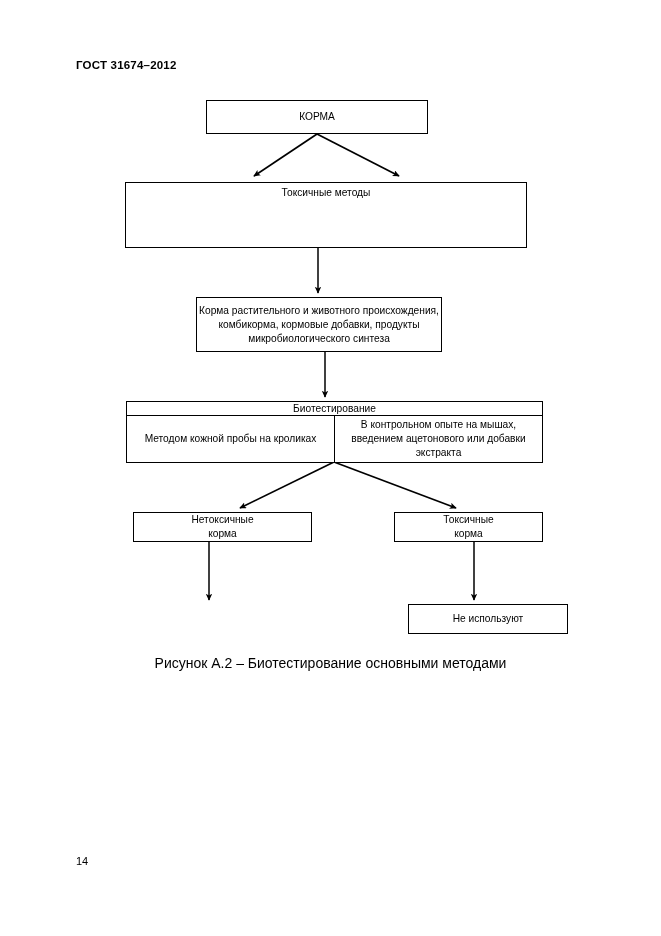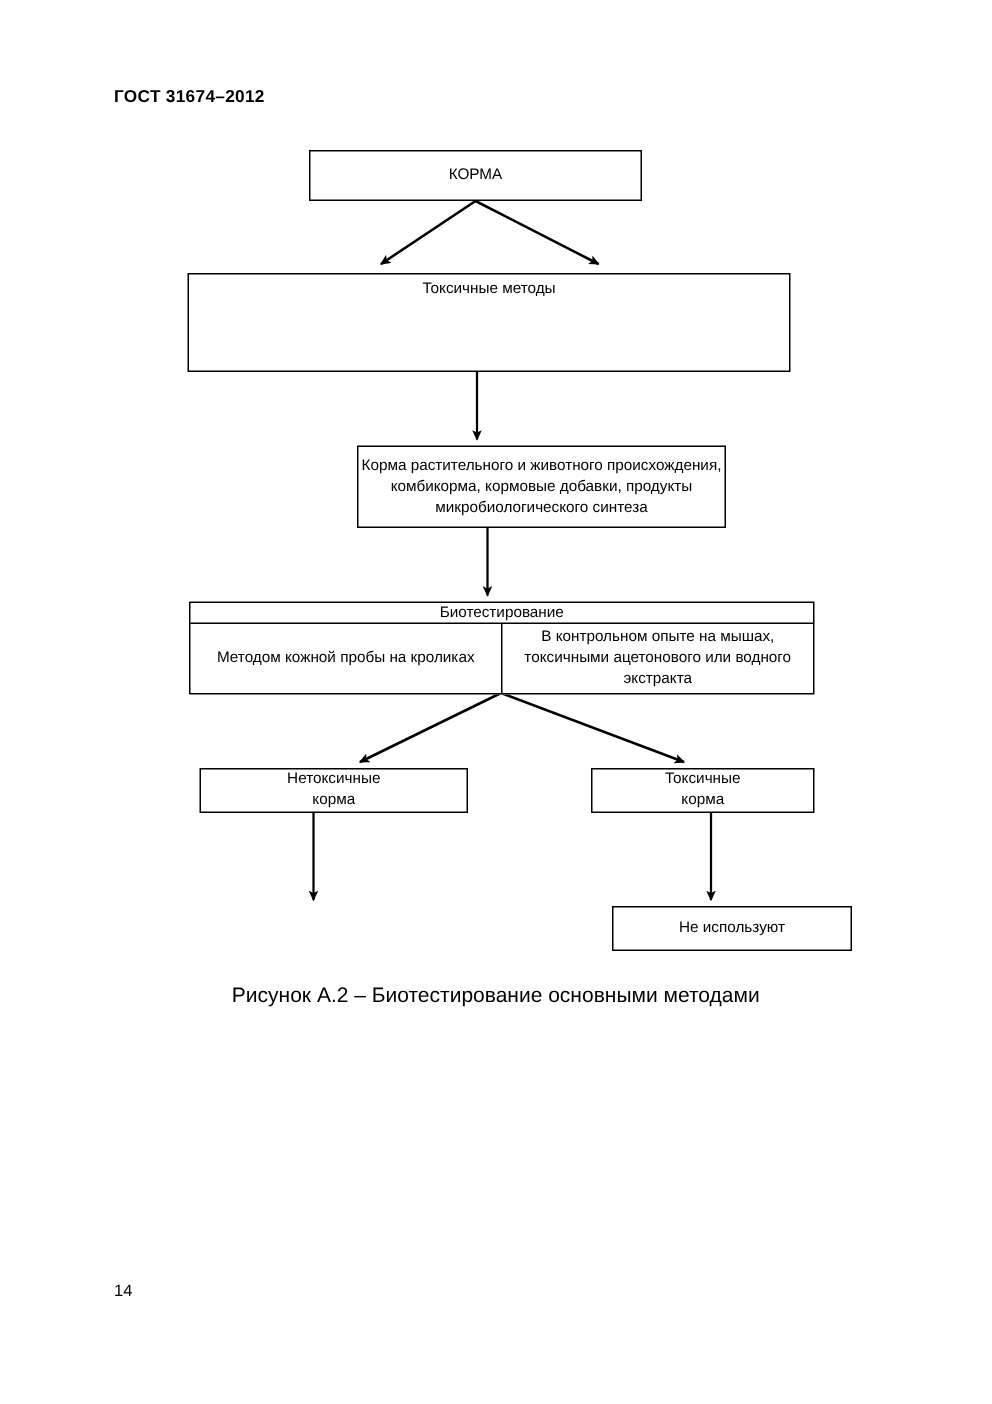--- a/index.html
+++ b/index.html
@@ -88,21 +88,20 @@
     padding-top: 3px;
   }
   #node-main-methods .line-title {
     display: block;
   }
   #node-feeds {
     left: 196px;
     top: 297px;
     width: 246px;
     height: 55px;
-    margin-left: 42px;
   }
   .biotest-table {
     position: absolute;
     left: 126px;
     top: 401px;
     width: 417px;
     height: 62px;
     box-sizing: border-box;
     border: 1.4px solid #000000;
     background: #ffffff;
@@ -220,21 +219,21 @@
     </div>
 
     <div class="node" id="node-feeds">
       <span>Корма растительного и животного происхождения, комбикорма, кормовые добавки, продукты микробиологического синтеза</span>
     </div>
 
     <div class="biotest-table">
       <div class="biotest-header">Биотестирование</div>
       <div class="biotest-body">
         <div class="biotest-cell left">Методом кожной пробы на кроликах</div>
-        <div class="biotest-cell right">В контрольном опыте на мышах, токсичными ацетонового или водного экстракта</div>
+        <div class="biotest-cell right">В контрольном опыте на мышах, введением ацетонового или добавки экстракта</div>
       </div>
     </div>
 
     <div class="node" id="node-nontoxic">
       <span class="multiline">Нетоксичные
 корма</span>
     </div>
 
     <div class="node" id="node-toxic">
       <span class="multiline">Токсичные

